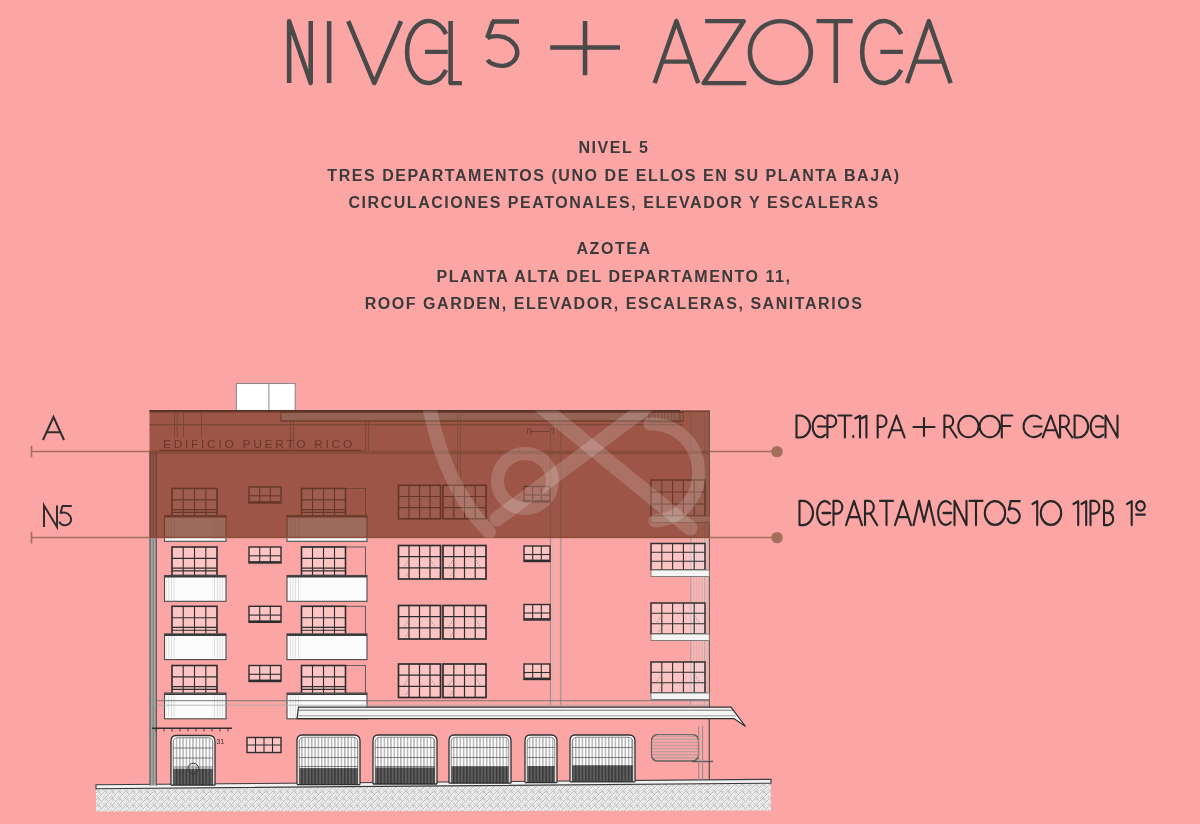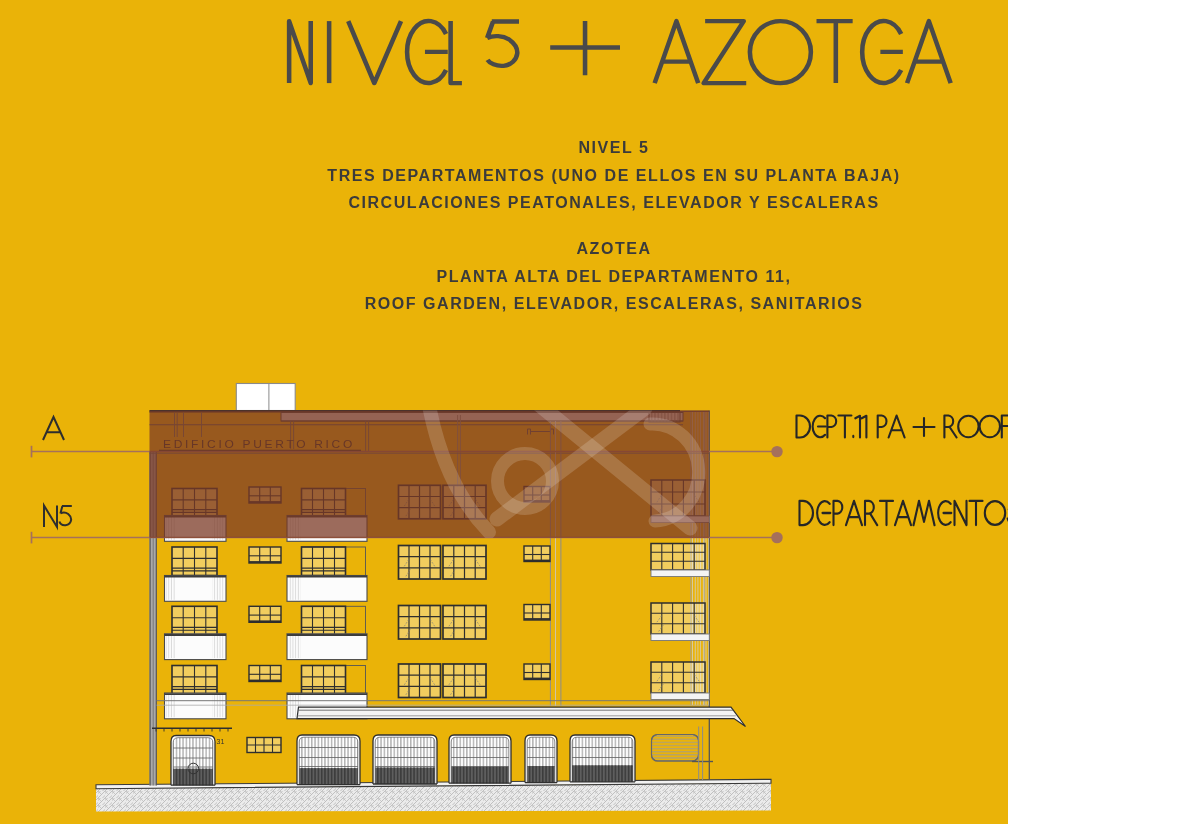--- a/index.html
+++ b/index.html
@@ -1,15 +1,15 @@
 <!DOCTYPE html>
 <html><head><meta charset="utf-8">
 <style>
 html,body{margin:0;padding:0;background:#fff;}
-#page{position:relative;width:1008px;height:824px;background:#eab308;overflow:hidden;
+#page{position:relative;width:1200px;height:824px;background:#fca5a5;overflow:hidden;
 font-family:"Liberation Sans",sans-serif;}
 .para{position:absolute;left:14px;width:1200px;text-align:center;color:#3b3b3b;
 font-weight:bold;font-size:16px;letter-spacing:1.55px;line-height:27.5px;}
 </style></head><body>
 <div id="page">
 
 <div class="para" style="top:134px;">NIVEL 5<br>TRES DEPARTAMENTOS (UNO DE ELLOS EN SU PLANTA BAJA)<br>CIRCULACIONES PEATONALES, ELEVADOR Y ESCALERAS</div>
 
 <div class="para" style="top:235px;">AZOTEA<br>PLANTA ALTA DEL DEPARTAMENTO 11,<br>ROOF GARDEN, ELEVADOR, ESCALERAS, SANITARIOS</div>
 <svg width="1200" height="824" viewBox="0 0 1200 824" style="position:absolute;left:0;top:0;">

